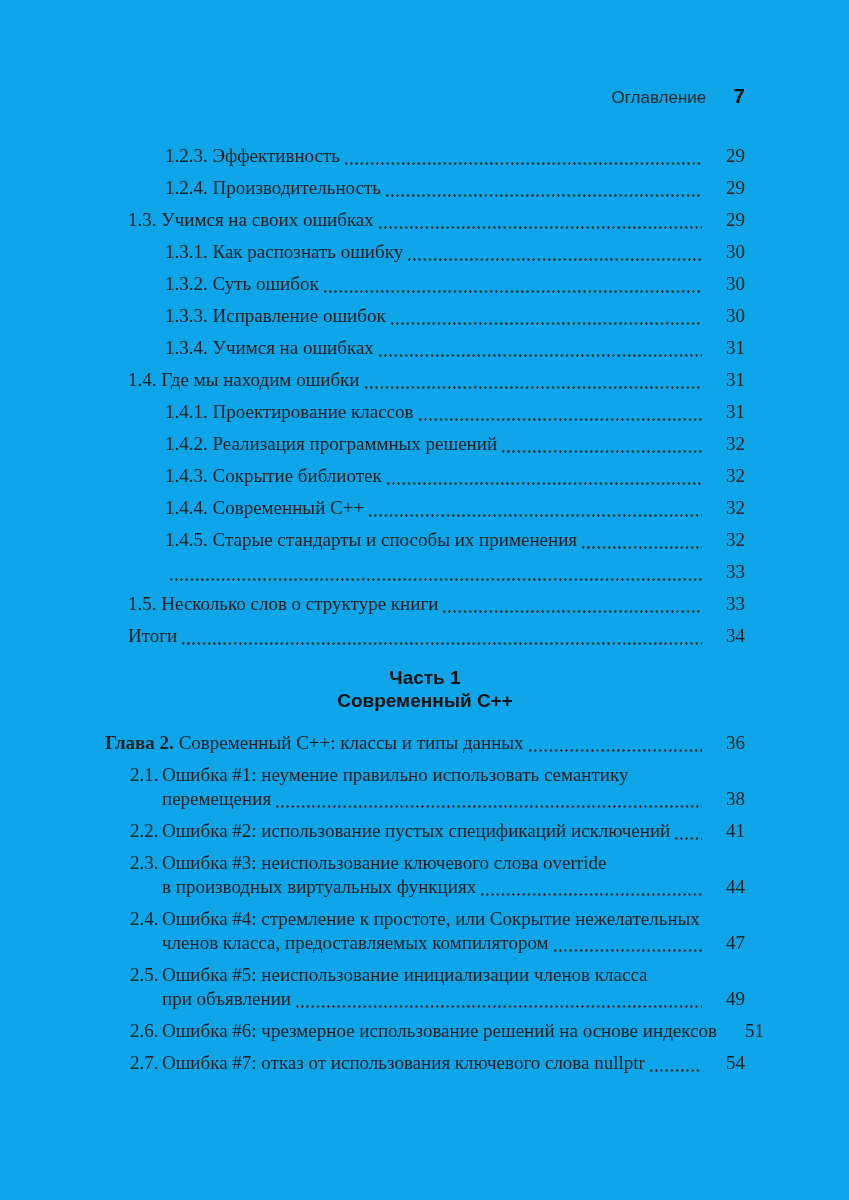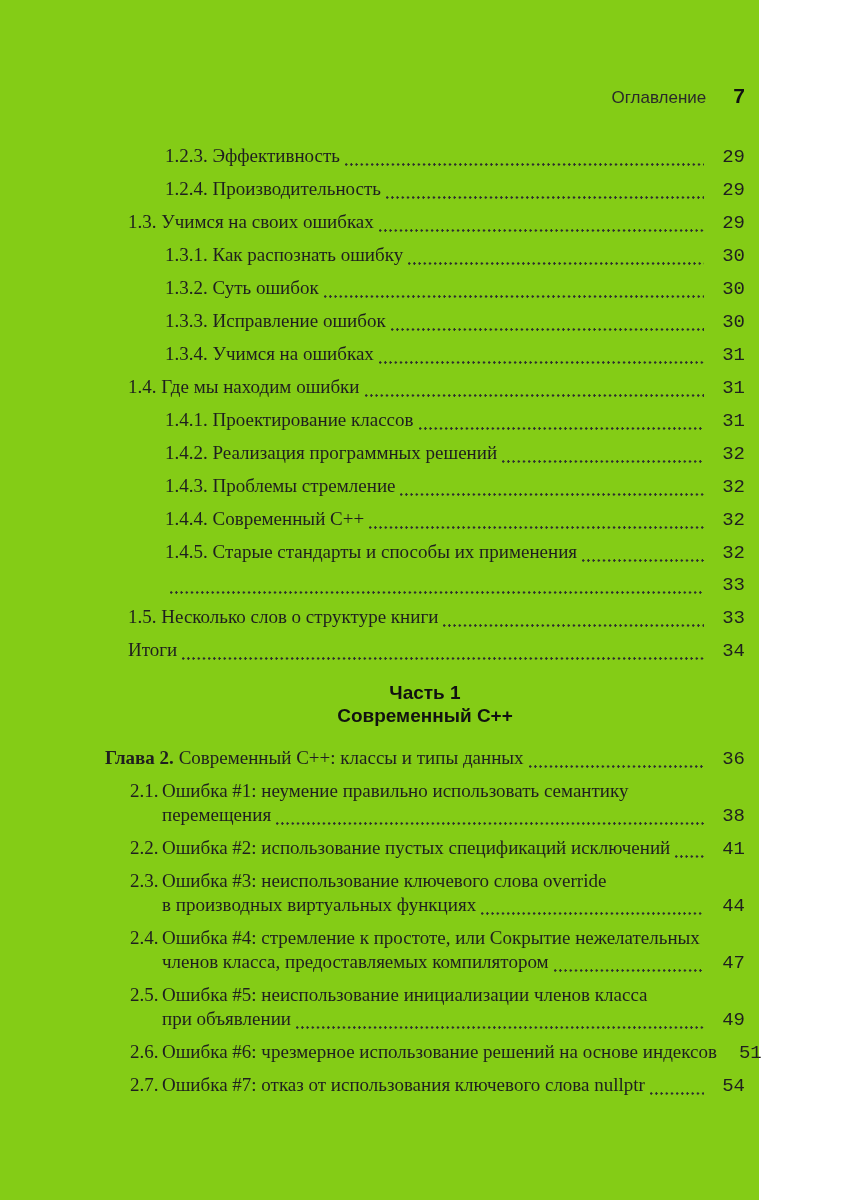--- a/index.html
+++ b/index.html
@@ -1,38 +1,38 @@
 <!DOCTYPE html>
 <html><head>
 <meta charset="utf-8">
 <style>
   html,body{margin:0;padding:0;background:#ffffff;}
   body{width:849px;height:1200px;overflow:hidden;}
   .page{
-    position:relative;width:759px;height:1200px;background:#84cc16;
+    position:relative;width:849px;height:1200px;background:#0ea5e9;
     font-family:"Liberation Serif", serif;color:#1f1f1f;
   }
   
   .running-header{
     position:absolute;top:84px;left:105px;width:640px;
     display:flex;justify-content:flex-end;align-items:baseline;gap:27px;
     font-family:"Liberation Sans", sans-serif;
   }
   .rh-title{font-size:17px;color:#2a2a2a;}
   .rh-page{font-size:21px;font-weight:bold;color:#111;}
   
   .content{
     position:absolute;left:105px;top:144px;width:640px;
     font-size:19px;color:#1f1f1f;
   }
   .entry{margin-bottom:8px;}
   .line,.flexline{line-height:24px;}
   .flexline{display:flex;align-items:baseline;}
   .t{white-space:nowrap;}
-  .pg{margin-left:14px;flex:0 0 auto;font-family:Liberation Mono, monospace;}
+  .pg{margin-left:20px;flex:0 0 auto;}
   .leader{flex:1 1 auto;min-width:8px;position:relative;align-self:stretch;}
   .leader::after{
     content:"";position:absolute;left:5px;right:4px;bottom:3px;height:3px;
     background-image:radial-gradient(circle at 1.2px 1.5px,#2e2e2e 1.05px,rgba(0,0,0,0) 1.35px);
     background-size:5.2px 3px;background-repeat:repeat-x;
   }
   .lvl1{padding-left:23px;}
   .lvl2{padding-left:60px;}
   .chapter .chnum{font-weight:bold;text-align:right;}
   .numbered{display:flex;}
@@ -118,21 +118,21 @@
       </div>
       <div class="entry lvl2">
         <div class="flexline">
           <span class="t">1.4.2. Реализация программных решений</span>
           <span class="leader"></span>
           <span class="pg">32</span>
         </div>
       </div>
       <div class="entry lvl2">
         <div class="flexline">
-          <span class="t">1.4.3. Проблемы стремление</span>
+          <span class="t">1.4.3. Сокрытие библиотек</span>
           <span class="leader"></span>
           <span class="pg">32</span>
         </div>
       </div>
       <div class="entry lvl2">
         <div class="flexline">
           <span class="t">1.4.4. Современный C++</span>
           <span class="leader"></span>
           <span class="pg">32</span>
         </div>

